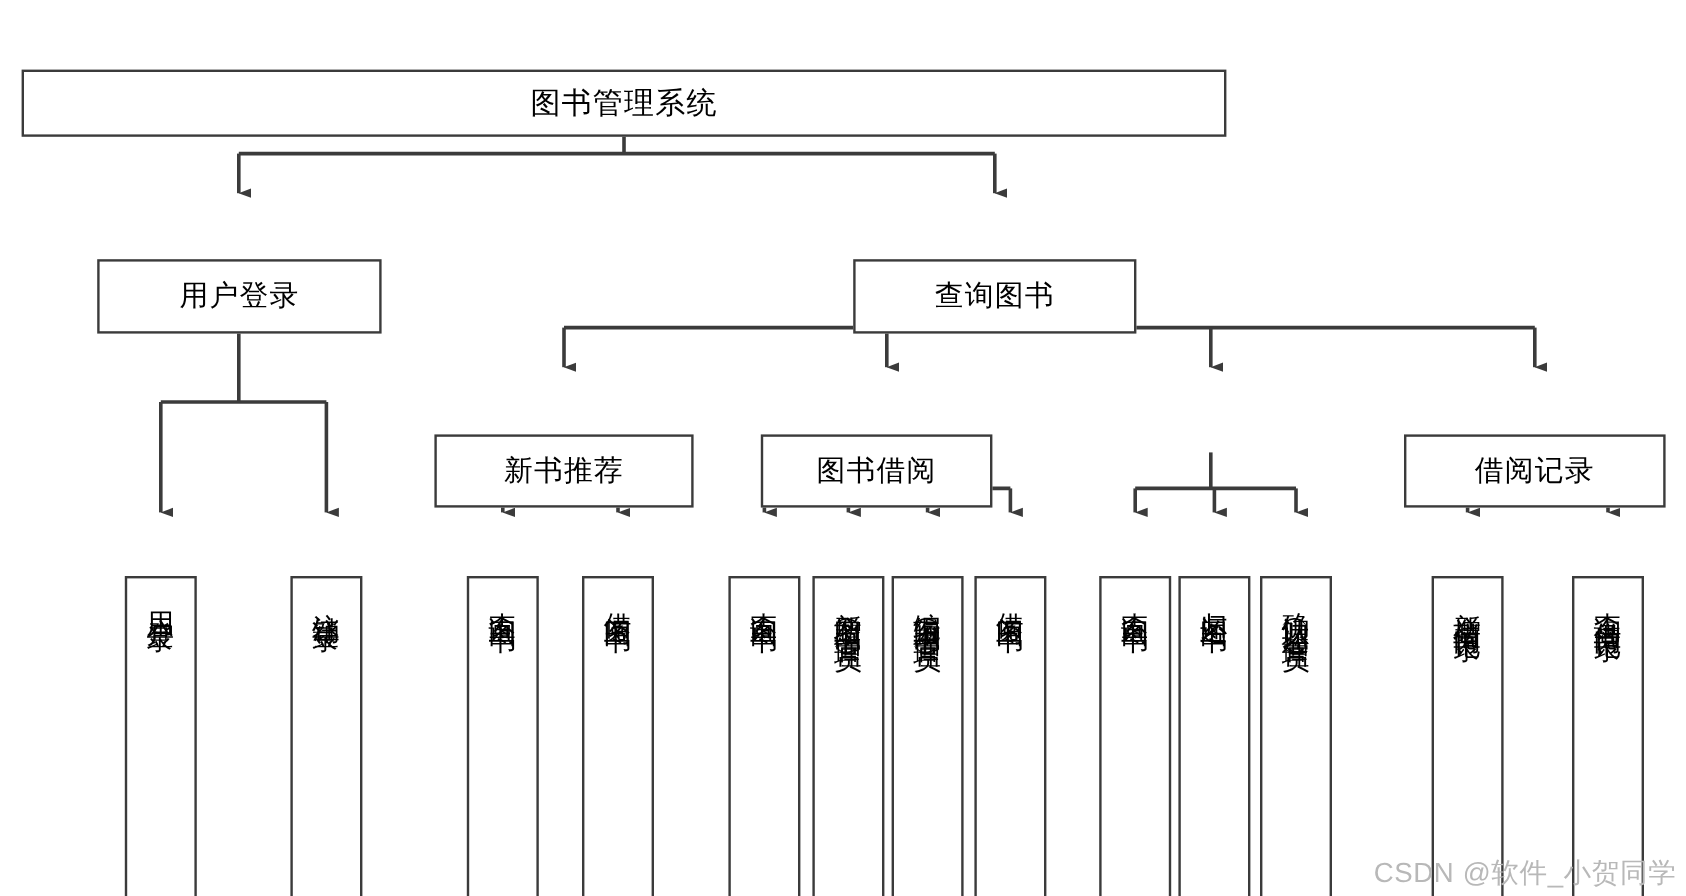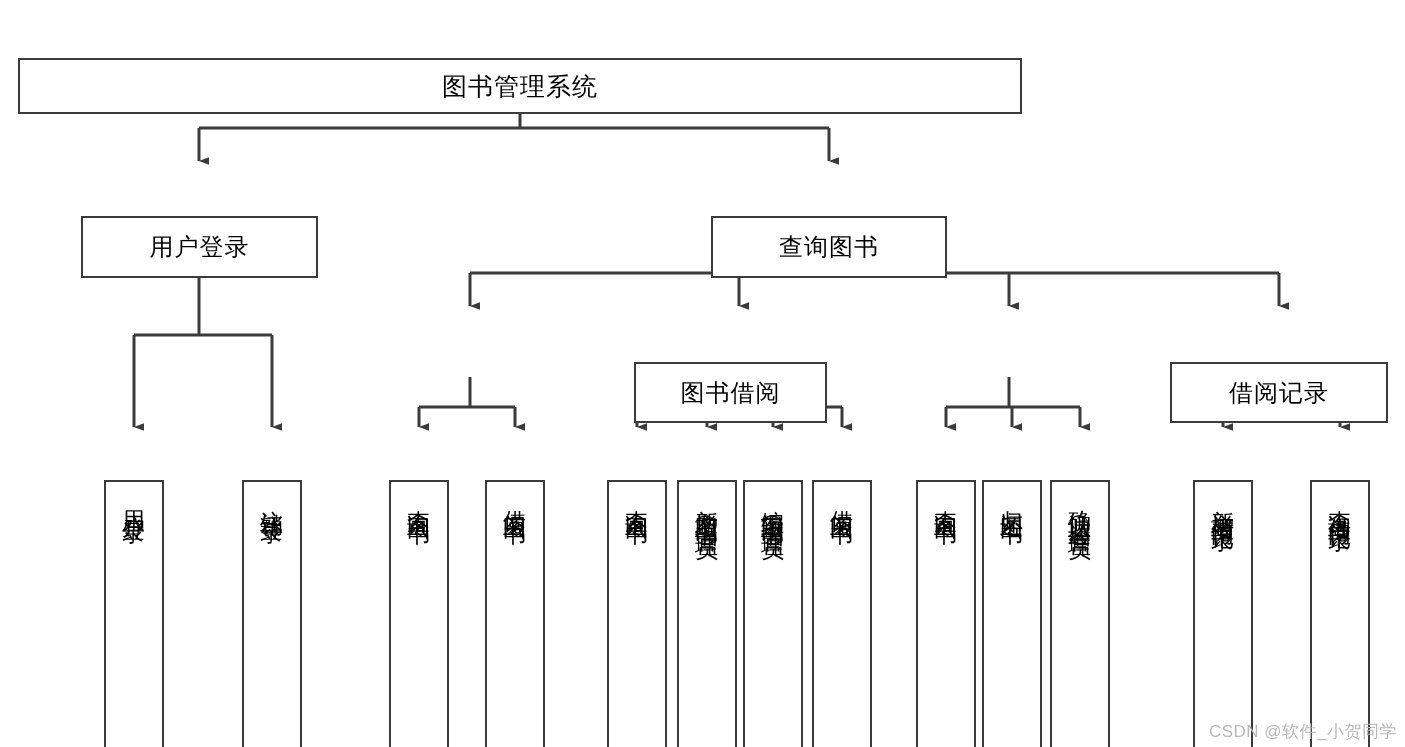--- a/index.html
+++ b/index.html
@@ -57,21 +57,21 @@
     white-space:nowrap;
     text-align:left;
   }
   .node.root{
     font-size:25px;
   }
   #watermark{
     position:absolute;
     right:8px;
     bottom:4px;
-    font-size:17px;
+    font-size:23px;
     color:#b8b8b8;
     white-space:nowrap;
     letter-spacing:0.5px;
     pointer-events:none;
   }
 </style>
 </head>
 <body>
 
 <div id="diagram">
@@ -131,20 +131,23 @@
   </div>
 
   <div class="node h" style="left:81px; top:170px; width:237px; height:62px;">
     <span class="lbl">用户登录</span>
   </div>
 
   <div class="node h" style="left:711px; top:170px; width:236px; height:62px;">
     <span class="lbl">查询图书</span>
   </div>
 
+  <div class="node h" style="left:362px; top:316px; width:216px; height:61px;">
+    <span class="lbl">新书推荐</span>
+  </div>
 
   <div class="node h" style="left:634px; top:316px; width:193px; height:61px;">
     <span class="lbl">图书借阅</span>
   </div>
 
 
   <div class="node h" style="left:1170px; top:316px; width:218px; height:61px;">
     <span class="lbl">借阅记录</span>
   </div>
 

